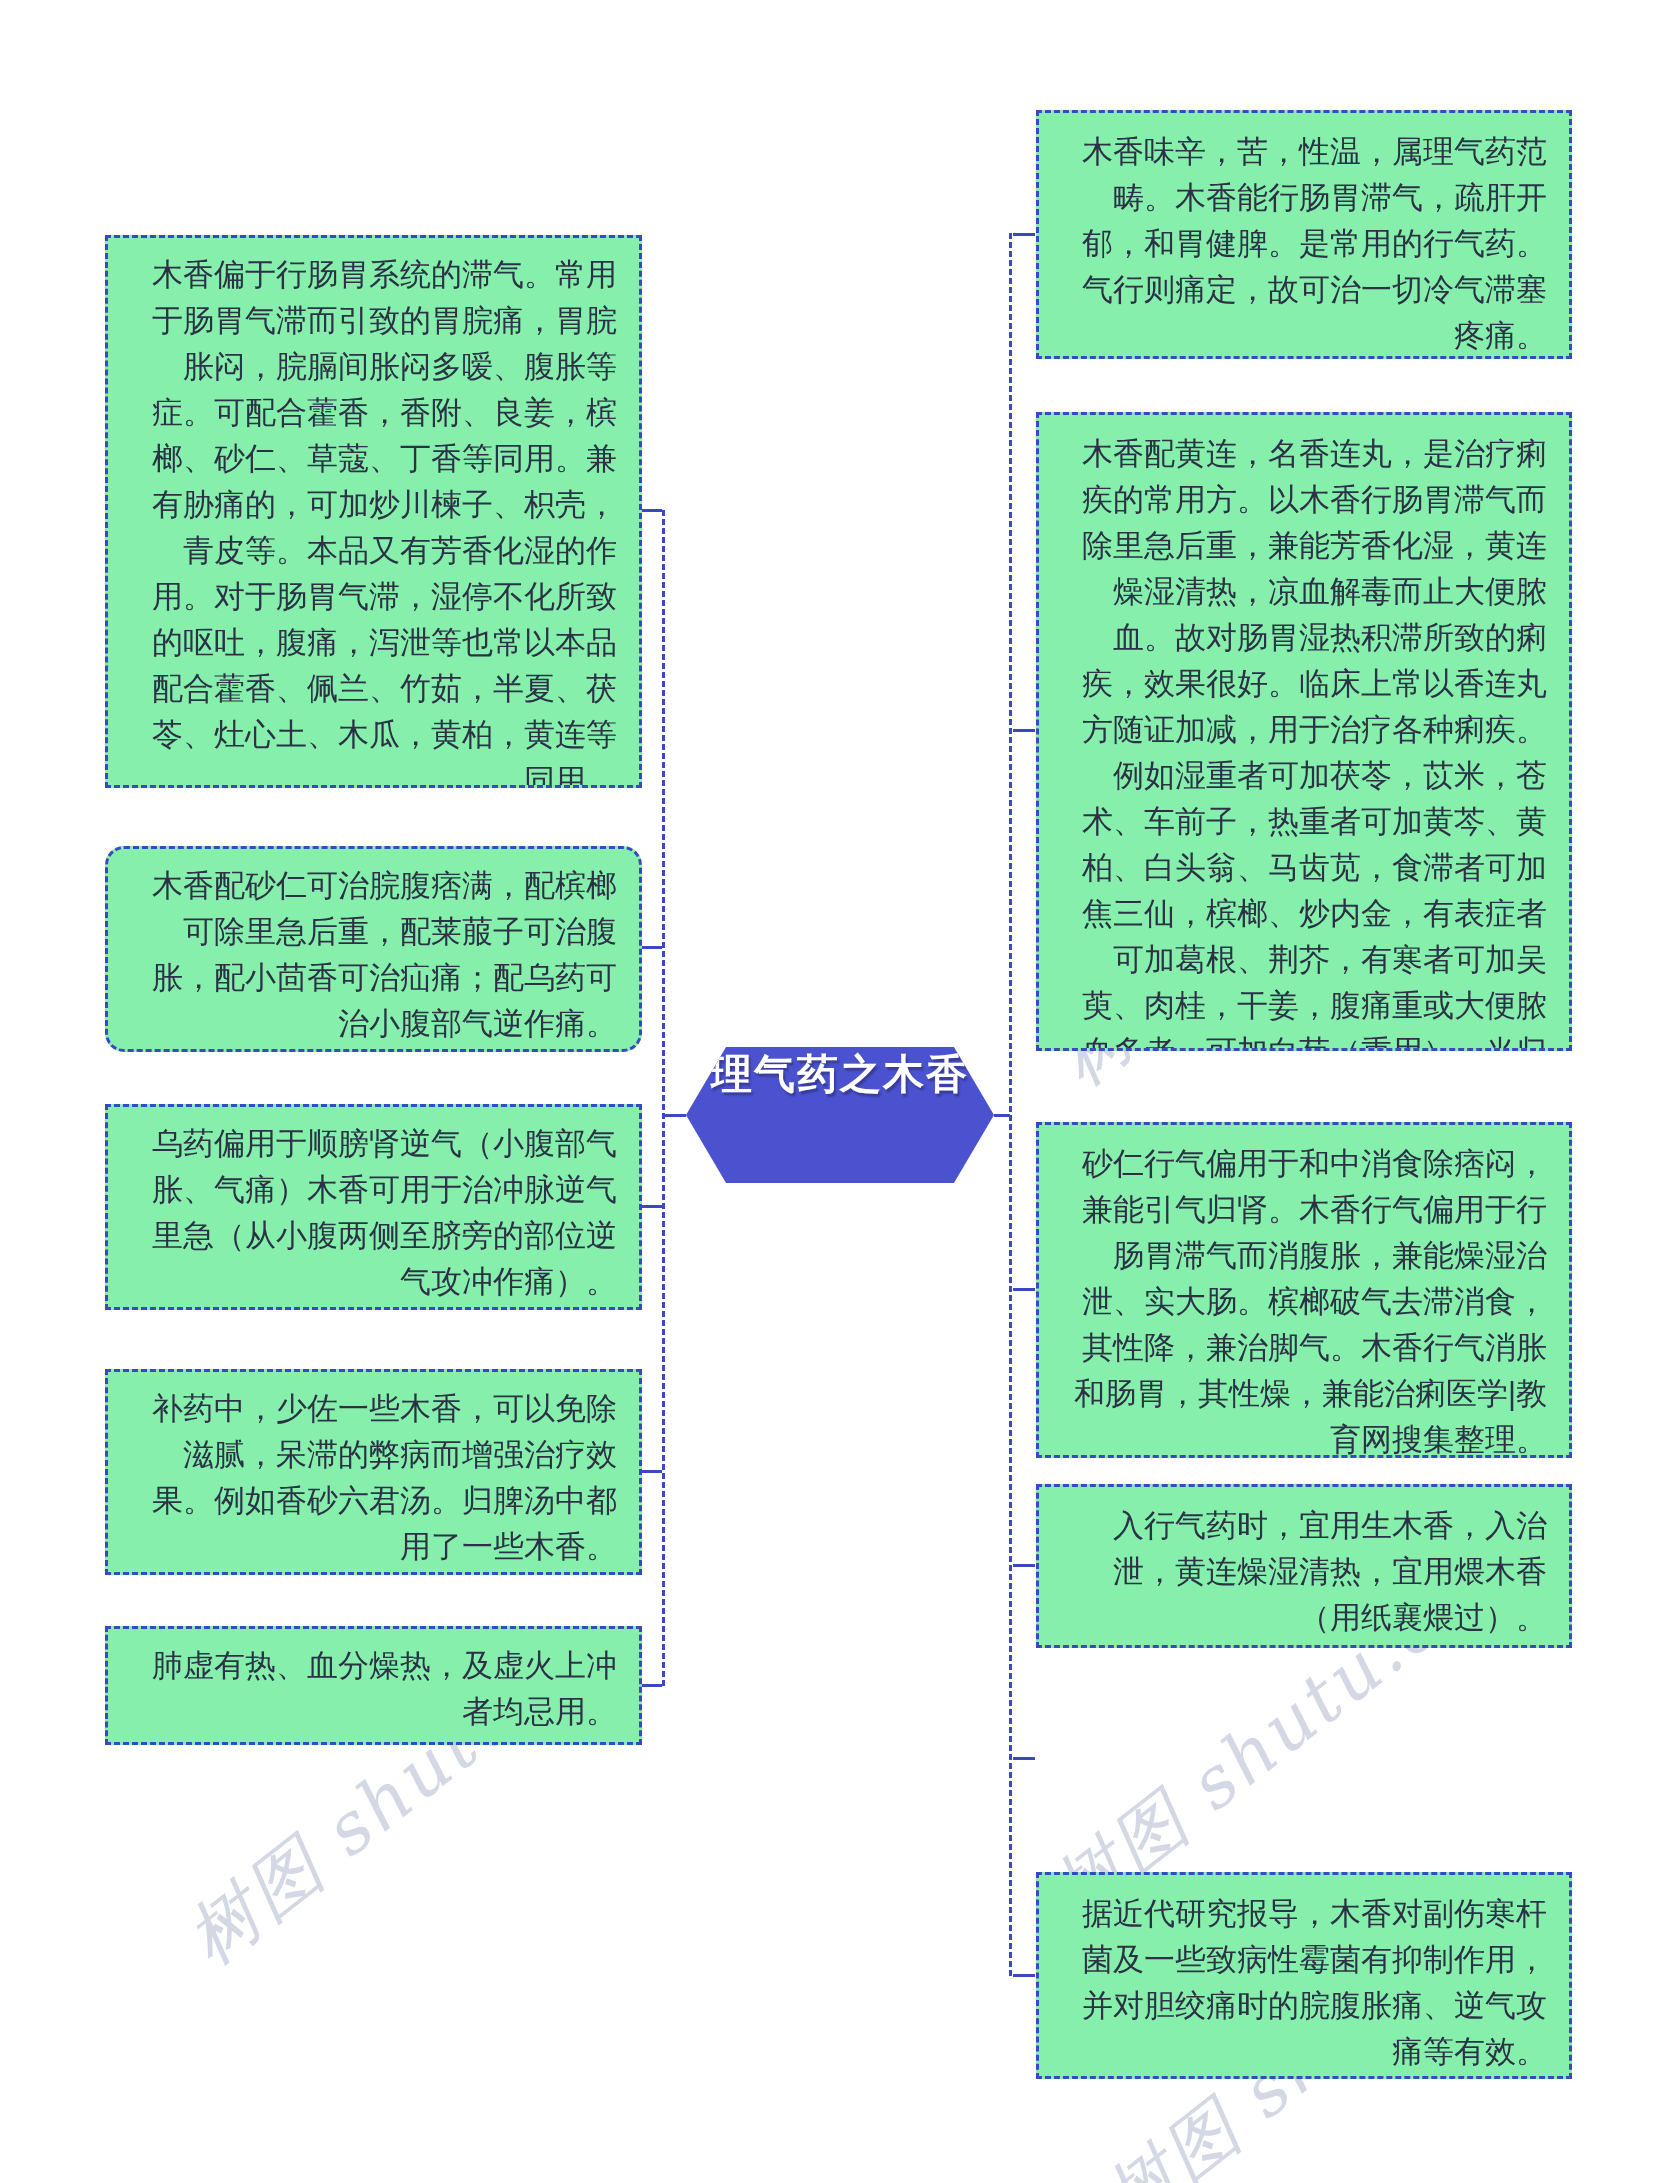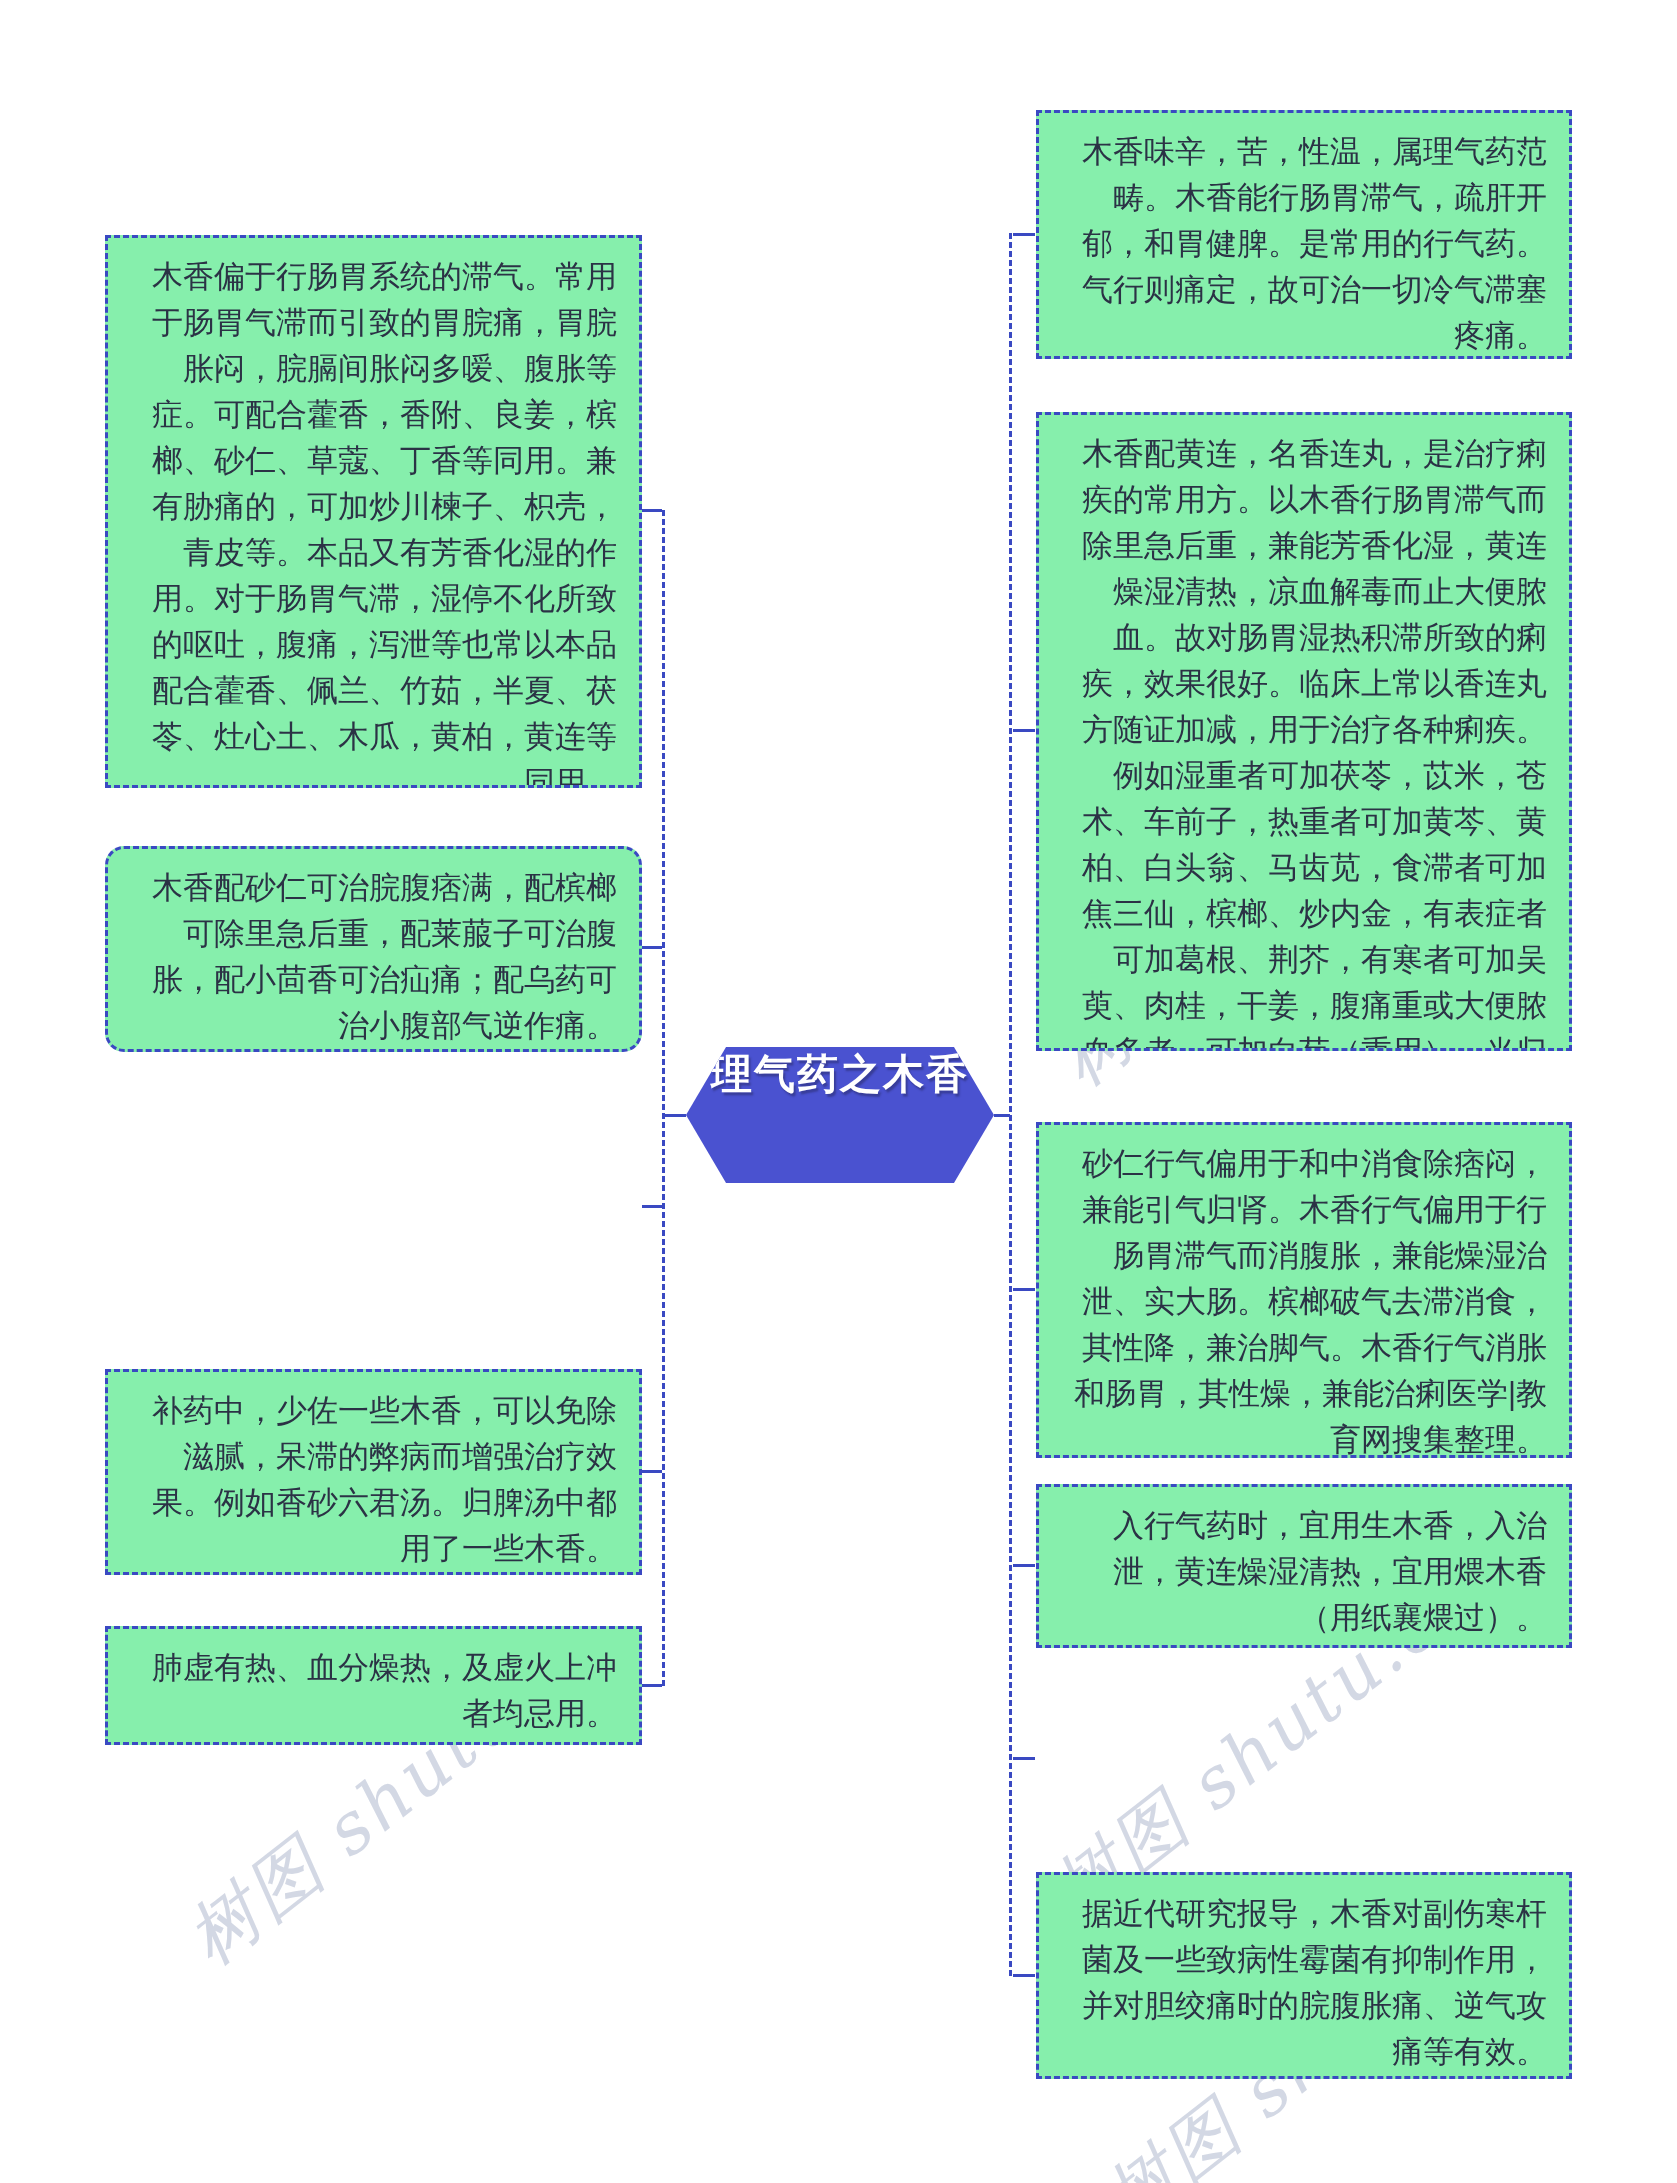--- a/index.html
+++ b/index.html
@@ -17,21 +17,21 @@
     background:#86efac;
     border:3.3px dashed #3a49c2;
     color:#2b3245;
     font-size:31px;
     line-height:46px;
     padding:15.7px 22px;
     word-break:break-all;
     overflow:hidden;
     text-align:right;
   }
-  .node-left{left:105px;width:537px;}
+  .node-left{left:105px;width:537px;font-family:Liberation Mono, monospace;}
   .node-right{left:1036px;width:536px;}
   .center-topic{
     position:absolute;
     left:686px;top:1047px;width:308px;height:136px;
     background:#4a52d0;
     clip-path:polygon(0 50%, 13% 0, 87% 0, 100% 50%, 87% 100%, 13% 100%);
     display:flex;justify-content:center;
     color:#ffffff;
     font-size:41px;
     font-weight:600;
@@ -90,20 +90,21 @@
 
   <div class="stub" style="left:663px;width:23px;top:1114px;"></div>
   <div class="stub" style="left:994px;width:15.7px;top:1114px;"></div>
 
   <div class="center-topic">
     <span>理气药之木香</span>
   </div>
 
   <div class="node node-left" style="top:235px;height:553px;">木香偏于行肠胃系统的滞气。常用于肠胃气滞而引致的胃脘痛，胃脘胀闷，脘膈间胀闷多嗳、腹胀等症。可配合藿香，香附、良姜，槟榔、砂仁、草蔻、丁香等同用。兼有胁痛的，可加炒川楝子、枳壳，青皮等。本品又有芳香化湿的作用。对于肠胃气滞，湿停不化所致的呕吐，腹痛，泻泄等也常以本品配合藿香、佩兰、竹茹，半夏、茯苓、灶心土、木瓜，黄柏，黄连等同用。</div>
   <div class="node node-left" style="top:846px;height:206px;border-radius:19px;">木香配砂仁可治脘腹痞满，配槟榔可除里急后重，配莱菔子可治腹胀，配小茴香可治疝痛；配乌药可治小腹部气逆作痛。</div>
+  <div class="node node-left" style="top:1104px;height:206px;">乌药偏用于顺膀肾逆气（小腹部气胀、气痛）木香可用于治冲脉逆气里急（从小腹两侧至脐旁的部位逆气攻冲作痛）。</div>
   <div class="node node-left" style="top:1369px;height:206px;padding-left:17px;">补药中，少佐一些木香，可以免除滋腻，呆滞的弊病而增强治疗效果。例如香砂六君汤。归脾汤中都用了一些木香。</div>
   <div class="node node-left" style="top:1626px;height:119px;">肺虚有热、血分燥热，及虚火上冲者均忌用。</div>
 
   <div class="node node-right" style="top:110px;height:249px;">木香味辛，苦，性温，属理气药范畴。木香能行肠胃滞气，疏肝开郁，和胃健脾。是常用的行气药。气行则痛定，故可治一切冷气滞塞疼痛。</div>
   <div class="node node-right" style="top:412px;height:639px;">木香配黄连，名香连丸，是治疗痢疾的常用方。以木香行肠胃滞气而除里急后重，兼能芳香化湿，黄连燥湿清热，凉血解毒而止大便脓血。故对肠胃湿热积滞所致的痢疾，效果很好。临床上常以香连丸方随证加减，用于治疗各种痢疾。例如湿重者可加茯苓，苡米，苍术、车前子，热重者可加黄芩、黄柏、白头翁、马齿苋，食滞者可加焦三仙，槟榔、炒内金，有表症者可加葛根、荆芥，有寒者可加吴萸、肉桂，干姜，腹痛重或大便脓血多者，可加白芍（重用）、当归等等。</div>
   <div class="node node-right" style="top:1122px;height:336px;">砂仁行气偏用于和中消食除痞闷，兼能引气归肾。木香行气偏用于行肠胃滞气而消腹胀，兼能燥湿治泄、实大肠。槟榔破气去滞消食，其性降，兼治脚气。木香行气消胀和肠胃，其性燥，兼能治痢医学|教育网搜集整理。</div>
   <div class="node node-right" style="top:1484px;height:164px;">入行气药时，宜用生木香，入治泄，黄连燥湿清热，宜用煨木香（用纸襄煨过）。</div>
   <div class="node node-right" style="top:1872px;height:207px;padding-left:20px;">据近代研究报导，木香对副伤寒杆菌及一些致病性霉菌有抑制作用，并对胆绞痛时的脘腹胀痛、逆气攻痛等有效。</div>
 
 </div>

